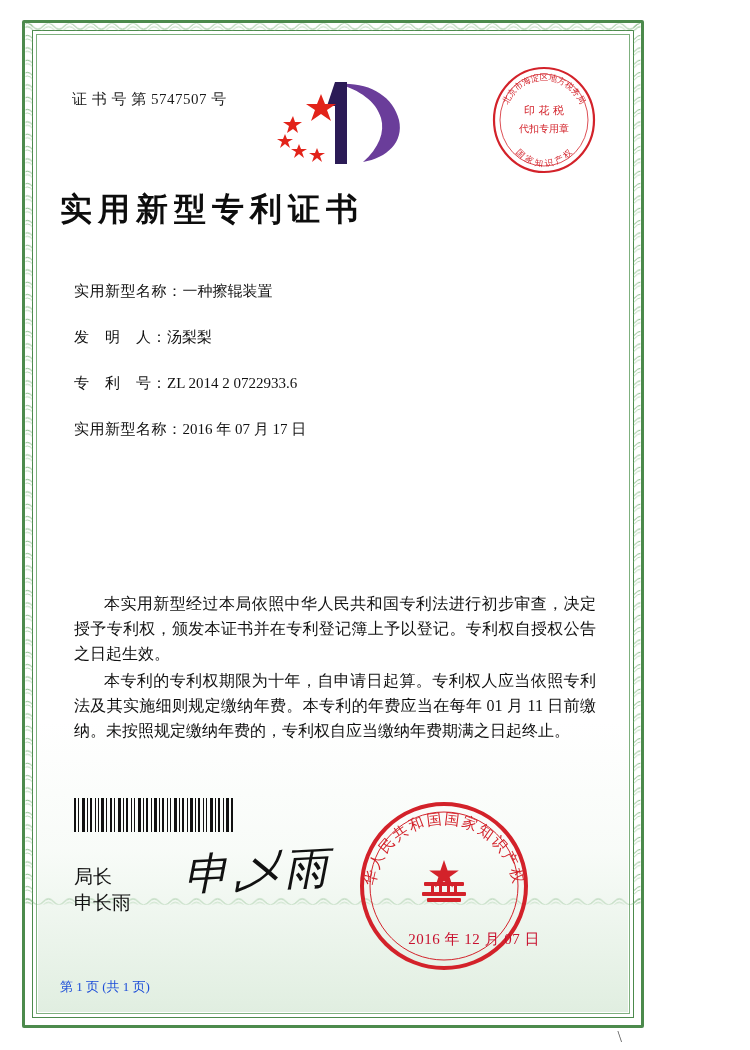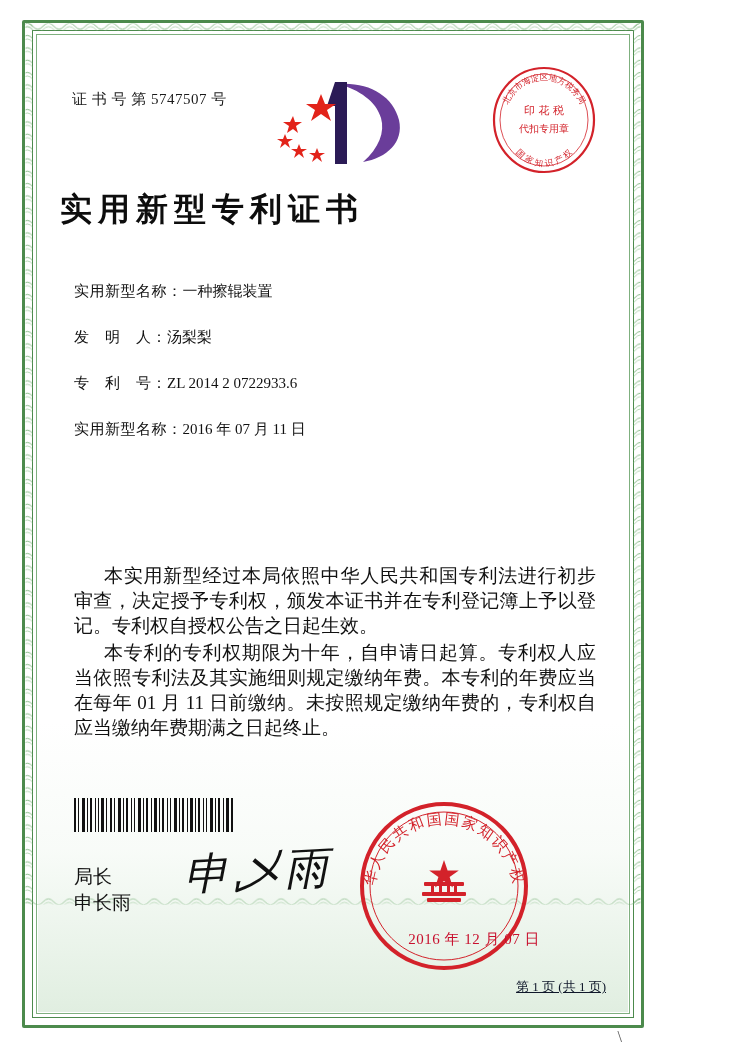--- a/index.html
+++ b/index.html
@@ -117,24 +117,24 @@
     font-size: 15px;
     color: #111111;
     margin-bottom: 27px;
     white-space: nowrap;
   }
   .field .lbl {
     letter-spacing: 0.5px;
   }
   .body-text {
     position: absolute;
-    top: 517px;
+    top: 545px;
     left: 14px;
     right: 10px;
-    font-size: 19px;
+    font-size: 16px;
     line-height: 25px;
     color: #111111;
     text-align: justify;
   }
   .body-text p {
     margin: 0 0 2px 0;
     text-indent: 30px;
   }
   
   .barcode {
@@ -178,24 +178,23 @@
     font-size: 15px;
     color: #c8102e;
     letter-spacing: 0.5px;
     white-space: nowrap;
   }
   .footer {
     position: absolute;
     bottom: 8px;
     left: 0;
     right: 0;
-    text-align: right;
+    text-align: left;
     font-size: 13px;
-    color: #0f172a;
-    text-decoration: underline;
+    color: #1d4ed8;
   }
   .corner-mark {
     position: absolute;
     right: 44px;
     bottom: 4px;
     font-size: 16px;
     color: #555;
   }
 </style>
 </head>
@@ -260,21 +259,21 @@
       <div class="field">
         <span class="lbl">实用新型名称：</span><span>一种擦辊装置</span>
       </div>
       <div class="field">
         <span class="lbl">发　明　人：</span><span>汤梨梨</span>
       </div>
       <div class="field">
         <span class="lbl">专　利　号：</span><span>ZL 2014 2 0722933.6</span>
       </div>
       <div class="field">
-        <span class="lbl">实用新型名称：</span><span>2016 年 07 月 11 日</span>
+        <span class="lbl">实用新型名称：</span><span>2016 年 07 月 17 日</span>
       </div>
     </div>
 
     <div class="body-text">
       <p>本实用新型经过本局依照中华人民共和国专利法进行初步审查，决定授予专利权，颁发本证书并在专利登记簿上予以登记。专利权自授权公告之日起生效。</p>
       <p>本专利的专利权期限为十年，自申请日起算。专利权人应当依照专利法及其实施细则规定缴纳年费。本专利的年费应当在每年 01 月 11 日前缴纳。未按照规定缴纳年费的，专利权自应当缴纳年费期满之日起终止。</p>
     </div>
 
     <svg class="barcode" viewBox="0 0 160 34">
       <g fill="#111">

